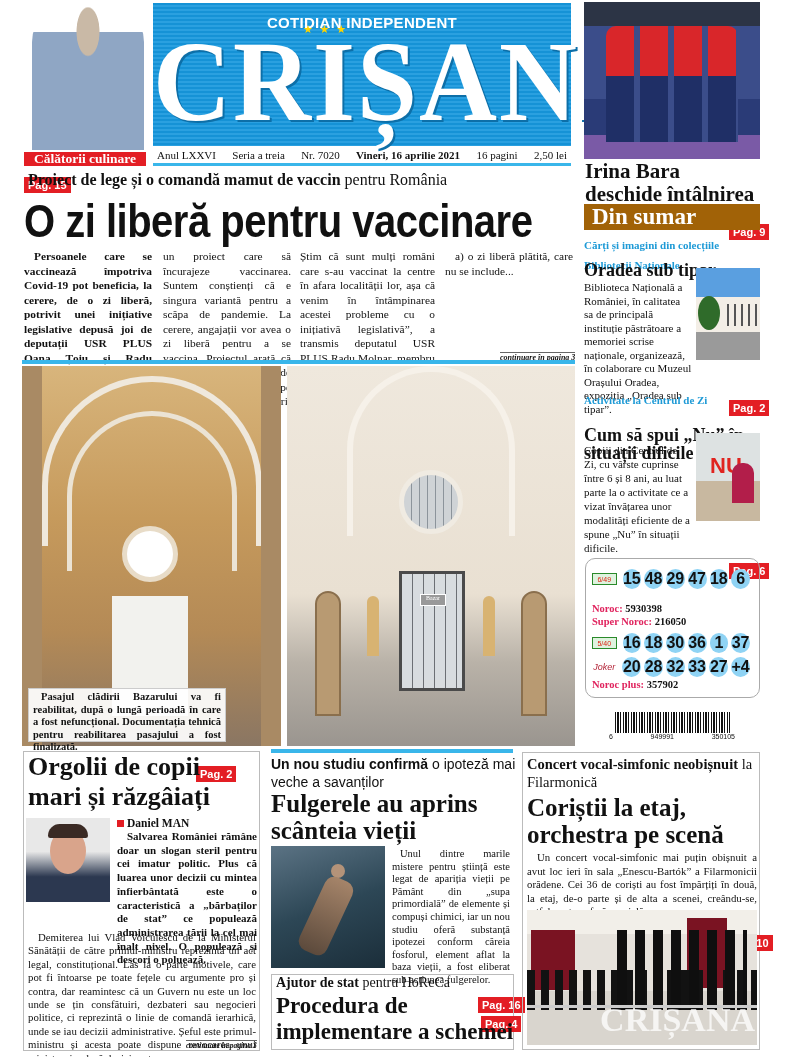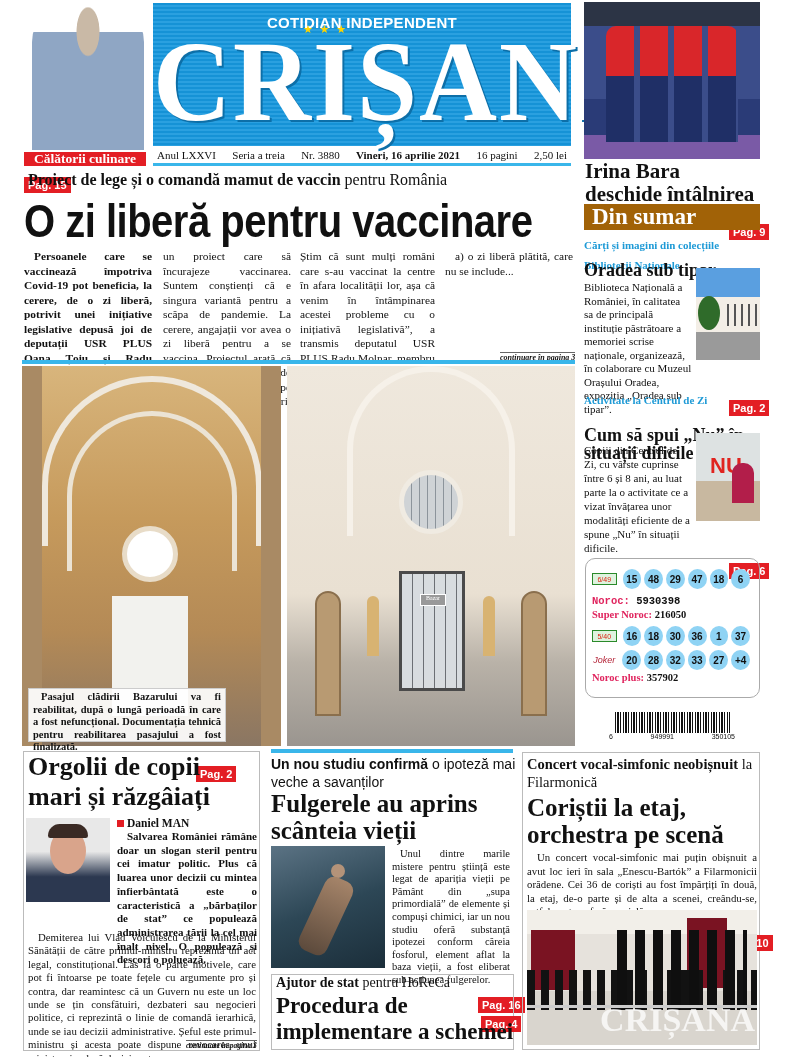--- a/index.html
+++ b/index.html
@@ -16,41 +16,41 @@
   #masthead .title { position: absolute; left: 0; right: 0; top: 14px; text-align: center; color: #fff; font-size: 108px; font-weight: bold; letter-spacing: 2px; font-family: "Liberation Serif", serif; line-height: 130px; text-shadow: 2px 2px 0 #0d6fa8; transform: scaleY(1.05); }
   #masthead .tag { position: absolute; top: 11px; left: 0; right: 0; text-align: center; color: #fff; font-family: "Liberation Sans", sans-serif; font-weight: bold; font-size: 15px; letter-spacing: 0.3px; }
   #masthead .stars { position: absolute; top: 20px; left: 150px; color: #ffd400; font-size: 11px; letter-spacing: 2px; }
   #infobar { left: 153px; top: 146px; width: 418px; height: 20px; display: flex; justify-content: space-between; align-items: center; font-size: 11px; padding: 0 4px; border-bottom: 3px solid #39b6ea; }
   #infobar b { font-weight: bold; }
 
   .h-supra { font-family: "Liberation Serif", serif; font-size: 16px; }
   .big-head { font-family: "Liberation Sans", sans-serif; font-weight: bold; font-size: 37px; letter-spacing: -0.5px; transform: scaleY(1.15); transform-origin: top left; white-space: nowrap; }
   .serif-head { font-family: "Liberation Serif", serif; font-weight: bold; color: #111; }
   .box { border: 1px solid #bbb; }
-  .ball { width: 20px; height: 20px; border-radius: 50%; background: #8fd3f4; display: inline-flex; align-items: center; justify-content: center; font-family: "Liberation Sans", sans-serif; font-weight: bold; font-size: 10px; margin-right: 3px; }
+  .ball { width: 20px; height: 20px; border-radius: 50%; background: #8fd3f4; display: inline-flex; align-items: center; justify-content: center; font-family: "Liberation Sans", sans-serif; font-weight: bold; font-size: 16px; margin-right: 3px; }
   .loto-row { display: flex; align-items: center; height: 24px; }
   .loto-logo { width: 26px; height: 12px; border: 1px solid #2a8a2a; font-size: 7px; color: #d21; font-family: "Liberation Sans", sans-serif; margin-right: 6px; display: flex; align-items: center; justify-content: center; background: #dff3df; }
   .pink { color: #e0245e; font-weight: bold; }
 </style>
 </head>
 <body>
 
 <div class="abs photo" style="left:32px;top:2px;width:112px;height:148px;background:radial-gradient(ellipse at 50% 20%, #c9b9a6 0 14%, transparent 15%), linear-gradient(180deg,#fff 0 20%, #8fa6c4 20% 100%);border-radius:40px 40px 0 0;"></div>
 <div class="abs" style="left:24px;top:138px;"><span class="pag">Pag. 15</span></div>
 <div class="abs" style="left:24px;top:152px;width:122px;height:14px;background:#e31e24;color:#fff;font-weight:bold;font-size:13.5px;line-height:14px;text-align:center;">Călătorii culinare</div>
 
 <div class="abs" id="masthead">
   <div class="tag">COTIDIAN INDEPENDENT</div>
   <div class="stars">★ ★ ★</div>
   <div class="title">CRIȘANA</div>
 </div>
 <div class="abs" id="infobar">
   <span>Anul LXXVI</span>
   <span>Seria a treia</span>
-  <span>Nr. 3880</span>
+  <span>Nr. 7020</span>
   <b>Vineri, 16 aprilie 2021</b>
   <span>16 pagini</span>
   <span>2,50 lei</span>
 </div>
 
 <div class="abs photo" style="left:584px;top:2px;width:176px;height:157px;background:linear-gradient(180deg,#2c3445 0 15%, #3b4d8a 15% 62%, #c92a2a 30% 55%, #2a3b77 55% 85%, #7a5aa6 85% 100%);">
   <div style="position:absolute;left:22px;top:24px;width:132px;height:50px;background:repeating-linear-gradient(90deg,#d9262a 0 28px,#3b4d8a 28px 34px);border-radius:10px 10px 0 0;"></div>
   <div style="position:absolute;left:22px;top:74px;width:132px;height:66px;background:repeating-linear-gradient(90deg,#1f2f66 0 28px,#3b4d8a 28px 34px);"></div>
 </div>
 <div class="abs serif-head" style="left:585px;top:160px;width:176px;font-size:21px;line-height:23px;">Irina Bara deschide întâlnirea</div>
@@ -120,21 +120,21 @@
 <div class="abs" style="left:585px;top:558px;width:175px;height:140px;border:1px solid #aaa;border-radius:10px;padding:8px 6px;">
   <div class="loto-row">
     <span class="loto-logo">6/49</span>
     <span class="ball">15</span>
     <span class="ball">48</span>
     <span class="ball">29</span>
     <span class="ball">47</span>
     <span class="ball">18</span>
     <span class="ball">6</span>
   </div>
-  <div style="font-size:10.5px;margin-top:4px;font-family:Liberation Mono, monospace;"><span class="pink">Noroc:</span> <b>5930398</b></div>
+  <div style="font-size:10.5px;margin-top:12px;"><span class="pink">Noroc:</span> <b>5930398</b></div>
   <div style="font-size:10.5px;margin-top:2px;"><span class="pink">Super Noroc:</span> <b>216050</b></div>
   <div class="loto-row" style="margin-top:4px;">
     <span class="loto-logo">5/40</span>
     <span class="ball">16</span>
     <span class="ball">18</span>
     <span class="ball">30</span>
     <span class="ball">36</span>
     <span class="ball">1</span>
     <span class="ball">37</span>
   </div>

